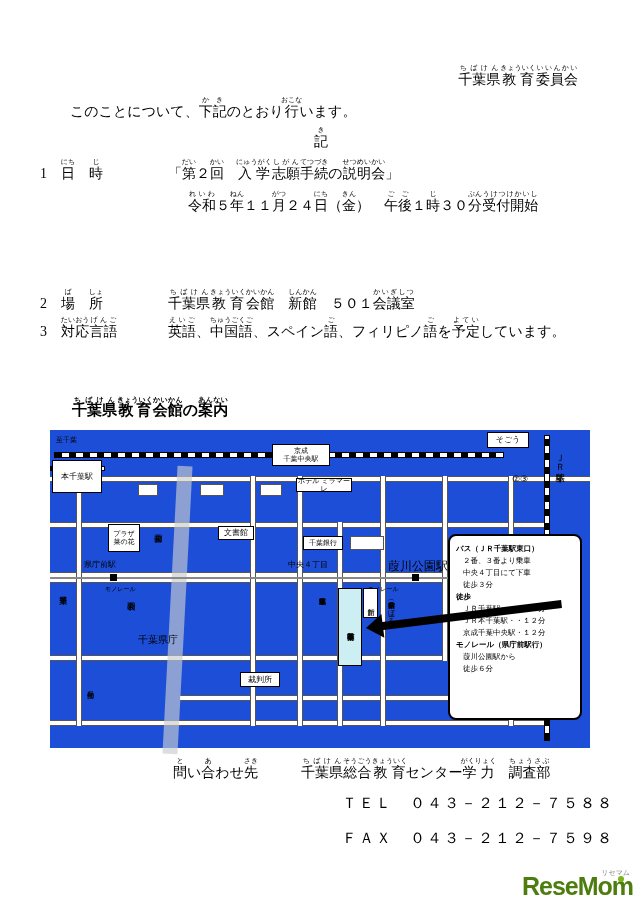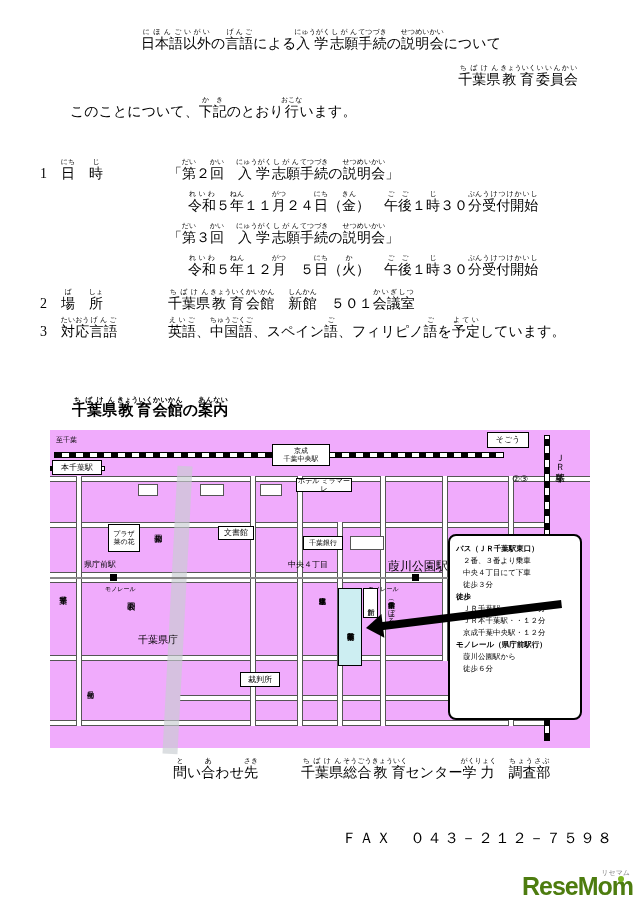--- a/index.html
+++ b/index.html
@@ -6,21 +6,21 @@
   html,body { background:#fff; }
   .page { position:relative; width:642px; height:910px; background:#fff; color:#000;
           font-family:"Liberation Serif", serif; overflow:hidden; }
   .line { position:absolute; font-size:14px; white-space:nowrap; line-height:1.1; }
   .center { left:0; right:0; text-align:center; }
   ruby rt { font-size:7px; letter-spacing:0; }
   .lbl { display:inline-block; width:128px; }
   .map-title { font-family:"Liberation Sans", sans-serif; font-weight:bold; font-size:15px; }
 
   
-  .map { position:absolute; left:50px; top:430px; width:540px; height:318px; background:#f0abfc; }
+  .map { position:absolute; left:50px; top:430px; width:540px; height:318px; background:#1d4ed8; }
   .road-h { position:absolute; background:#fff; border-top:1px solid #555; border-bottom:1px solid #555; z-index:1; }
   .road-v { position:absolute; background:#fff; border-left:1px solid #555; border-right:1px solid #555; z-index:1; }
   .rail-h { position:absolute; height:6px; background:repeating-linear-gradient(90deg,#000 0 7px,#fff 7px 14px); border:1px solid #000; z-index:3; }
   .rail-v { position:absolute; width:6px; background:repeating-linear-gradient(0deg,#000 0 7px,#fff 7px 14px); border:1px solid #000; z-index:3; }
   .river { position:absolute; left:120px; top:36px; width:15px; height:288px; background:#c7ccd1; opacity:.65; transform:rotate(3deg); z-index:2; }
   .monorail { position:absolute; left:0; top:147px; width:497px; height:2px; background:#888; z-index:2; }
   .sta { position:absolute; width:7px; height:7px; background:#000; z-index:4; }
   .mlabel { position:absolute; font-family:"Liberation Sans", sans-serif; z-index:4; white-space:nowrap; line-height:1.15; }
   .mbox { border:1px solid #000; background:#fff; display:flex; flex-direction:column; align-items:center; justify-content:center; text-align:center; white-space:normal; }
   .vtext { writing-mode:vertical-rl; text-orientation:upright; }
@@ -39,30 +39,28 @@
   .logo { position:absolute; left:522px; top:872px; width:112px; font-family:"Liberation Sans", sans-serif; }
   .logo-main { font-size:25px; font-weight:bold; color:#4d7c0f; letter-spacing:-1px; }
   .logo-kana { position:absolute; right:4px; top:-4px; font-size:7px; color:#888; }
   .logo-dot { position:absolute; right:10px; top:4px; width:6px; height:6px; border-radius:50%; background:#7ab51d; }
 </style>
 </head>
 <body>
 
 <div class="page">
 
-  <div class="line center" style="top:28px"><ruby>日本語<rt>にほんご</rt></ruby><ruby>以外<rt>いがい</rt></ruby>の<ruby>言語<rt>げんご</rt></ruby>による<ruby>入学<rt>にゅうがく</rt></ruby><ruby>志願<rt>しがん</rt></ruby><ruby>手続<rt>てつづき</rt></ruby>の<ruby>説明会<rt>せつめいかい</rt></ruby>について</div>
   <div class="line" style="right:64px;top:64px"><ruby>千葉県<rt>ちばけん</rt></ruby><ruby>教育<rt>きょういく</rt></ruby><ruby>委員会<rt>いいんかい</rt></ruby></div>
   <div class="line" style="left:70px;top:96px">このことについて、<ruby>下記<rt>かき</rt></ruby>のとおり<ruby>行<rt>おこな</rt></ruby>います。</div>
+  <div class="line center" style="top:126px"><ruby>記<rt>き</rt></ruby></div>
 
   <div class="line" style="left:40px;top:158px">
     <span class="lbl">1　<ruby>日<rt>にち</rt></ruby>　<ruby>時<rt>じ</rt></ruby></span><span>「<ruby>第<rt>だい</rt></ruby>２<ruby>回<rt>かい</rt></ruby>　<ruby>入学<rt>にゅうがく</rt></ruby><ruby>志願<rt>しがん</rt></ruby><ruby>手続<rt>てつづき</rt></ruby>の<ruby>説明会<rt>せつめいかい</rt></ruby>」</span>
   </div>
   <div class="line" style="left:188px;top:190px"><ruby>令和<rt>れいわ</rt></ruby>５<ruby>年<rt>ねん</rt></ruby>１１<ruby>月<rt>がつ</rt></ruby>２４<ruby>日<rt>にち</rt></ruby>（<ruby>金<rt>きん</rt></ruby>）　<ruby>午後<rt>ごご</rt></ruby>１<ruby>時<rt>じ</rt></ruby>３０<ruby>分<rt>ぷん</rt></ruby><ruby>受付開始<rt>うけつけかいし</rt></ruby></div>
-  <div class="line" style="left:168px;top:222px">「<ruby>第<rt>だい</rt></ruby>３<ruby>回<rt>かい</rt></ruby>　<ruby>入学<rt>にゅうがく</rt></ruby><ruby>志願<rt>しがん</rt></ruby><ruby>手続<rt>てつづき</rt></ruby>の<ruby>説明会<rt>せつめいかい</rt></ruby>」</div>
-  <div class="line" style="left:188px;top:254px"><ruby>令和<rt>れいわ</rt></ruby>５<ruby>年<rt>ねん</rt></ruby>１２<ruby>月<rt>がつ</rt></ruby>　５<ruby>日<rt>にち</rt></ruby>（<ruby>火<rt>か</rt></ruby>）　<ruby>午後<rt>ごご</rt></ruby>１<ruby>時<rt>じ</rt></ruby>３０<ruby>分<rt>ぷん</rt></ruby><ruby>受付開始<rt>うけつけかいし</rt></ruby></div>
 
   <div class="line" style="left:40px;top:288px">
     <span class="lbl">2　<ruby>場<rt>ば</rt></ruby>　<ruby>所<rt>しょ</rt></ruby></span><span><ruby>千葉県<rt>ちばけん</rt></ruby><ruby>教育<rt>きょういく</rt></ruby><ruby>会館<rt>かいかん</rt></ruby>　<ruby>新館<rt>しんかん</rt></ruby>　５０１<ruby>会議室<rt>かいぎしつ</rt></ruby></span>
   </div>
   <div class="line" style="left:40px;top:316px">
     <span class="lbl">3　<ruby>対応<rt>たいおう</rt></ruby><ruby>言語<rt>げんご</rt></ruby></span><span><ruby>英語<rt>えいご</rt></ruby>、<ruby>中国語<rt>ちゅうごくご</rt></ruby>、スペイン<ruby>語<rt>ご</rt></ruby>、フィリピノ<ruby>語<rt>ご</rt></ruby>を<ruby>予定<rt>よてい</rt></ruby>しています。</span>
   </div>
 
   <div class="line map-title" style="left:72px;top:396px"><ruby>千葉県<rt>ちばけん</rt></ruby><ruby>教育<rt>きょういく</rt></ruby><ruby>会館<rt>かいかん</rt></ruby>の<ruby>案内<rt>あんない</rt></ruby></div>
 
@@ -98,21 +96,21 @@
     <div class="blk" style="left:210px;top:54px;width:22px;height:12px"></div>
     <div class="blk" style="left:300px;top:106px;width:34px;height:14px"></div>
 
     <div class="mlabel" style="left:6px;top:6px;font-size:7px">至千葉</div>
     <div class="mlabel mbox" style="left:437px;top:2px;width:42px;height:16px;font-size:8px">そごう</div>
     <div class="mlabel mbox" style="left:222px;top:14px;width:58px;height:22px;font-size:7px">
       <div>京成</div>
       <div>千葉中央駅</div>
     </div>
     <div class="mlabel mbox" style="left:246px;top:48px;width:56px;height:14px;font-size:7px">ホテル ミラマーレ</div>
-    <div class="mlabel mbox" style="left:2px;top:30px;width:50px;height:15px;font-size:8px">本千葉駅</div>
+    <div class="mlabel mbox" style="left:2px;top:30px;width:50px;height:33px;font-size:8px">本千葉駅</div>
     <div class="mlabel vtext" style="left:505px;top:18px;font-size:9px;height:70px">ＪＲ千葉駅</div>
     <div class="mlabel" style="left:462px;top:44px;font-size:9px">②③</div>
     <div class="mlabel mbox" style="left:58px;top:94px;width:32px;height:28px;font-size:7px">
       <div>プラザ</div>
       <div>菜の花</div>
     </div>
     <div class="mlabel vtext" style="left:103px;top:98px;font-size:8px;height:70px">都川公園</div>
     <div class="mlabel mbox" style="left:168px;top:96px;width:36px;height:14px;font-size:8px">文書館</div>
     <div class="mlabel mbox" style="left:253px;top:106px;width:40px;height:14px;font-size:7px">千葉銀行</div>
 
@@ -152,20 +150,21 @@
       <div class="ib-line">徒歩６分</div>
     </div>
   </div>
 
 
   <div class="line" style="left:173px;top:757px">
     <span><ruby>問<rt>と</rt></ruby>い<ruby>合<rt>あ</rt></ruby>わせ<ruby>先<rt>さき</rt></ruby></span>
     <span style="display:inline-block;width:36px"></span>
     <span><ruby>千葉県<rt>ちばけん</rt></ruby><ruby>総合<rt>そうごう</rt></ruby><ruby>教育<rt>きょういく</rt></ruby>センター<ruby>学力<rt>がくりょく</rt></ruby>　<ruby>調査部<rt>ちょうさぶ</rt></ruby></span>
   </div>
+  <div class="line telfax" style="left:342px;top:795px">ＴＥＬ　０４３－２１２－７５８８</div>
   <div class="line telfax" style="left:342px;top:830px">ＦＡＸ　０４３－２１２－７５９８</div>
 
   <div class="logo">
     <span class="logo-kana">リセマム</span>
     <span class="logo-dot"></span>
     <span class="logo-main">ReseMom</span>
   </div>
 
 </div>
 

